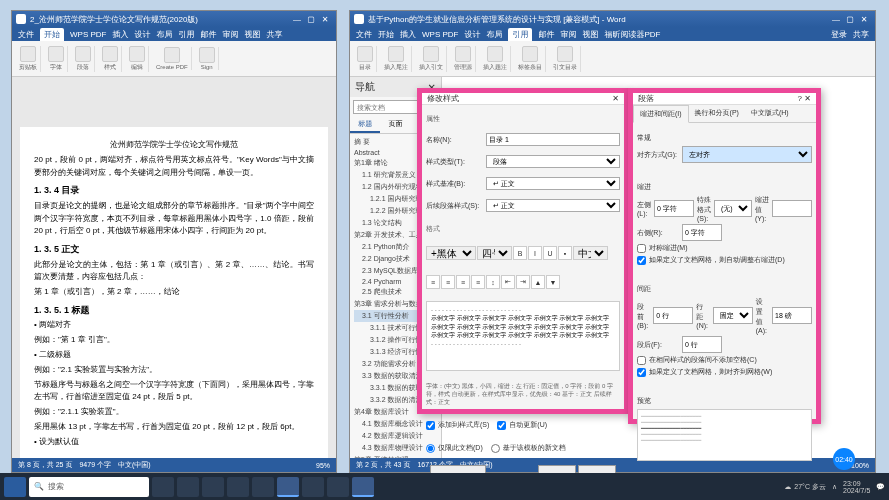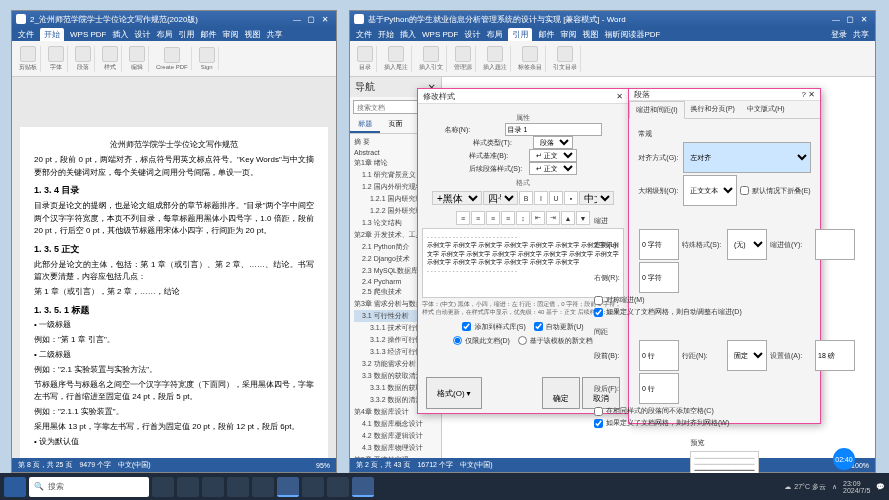--- a/index.html
+++ b/index.html
@@ -40,24 +40,24 @@
 .nav-tabs .nt.active { border-bottom:2px solid #2a5c9e; color:#2a5c9e; }
 .nav-list { flex:1; overflow:auto; padding:2px 4px; color:#444; }
 .nav-list .ni { padding:1px 0; white-space:nowrap; overflow:hidden; text-overflow:ellipsis; cursor:pointer; }
 .nav-list .ni.l2 { padding-left:8px; }
 .nav-list .ni.l3 { padding-left:16px; }
 .nav-list .ni.sel { background:#cde; }
 
 .doc-right { flex:1; background:#fff; }
 
 
-.dialog { position:absolute; background:#f4f4f4; border:1px solid #ec4899; box-shadow:2px 2px 8px rgba(0,0,0,.3); font-size:8px; color:#333; }
+.dialog { position:absolute; background:#f4f4f4; border:5px solid #ec4899; box-shadow:2px 2px 8px rgba(0,0,0,.3); font-size:8px; color:#333; }
 .dlg-style { left:417px; top:88px; width:212px; height:326px; display:flex; flex-direction:column; }
 .dlg-title { height:15px; background:#fff; border-bottom:1px solid #ddd; display:flex; align-items:center; padding:0 5px; justify-content:space-between; }
-.dlg-body { flex:1; padding:6px 4px; display:flex; flex-direction:column; gap:0;align-items:center; }
+.dlg-body { flex:1; padding:6px 4px; display:flex; flex-direction:column; gap:9px; }
 .frow { display:flex; align-items:center; gap:4px; }
 .frow label { width:56px; font-size:7px; }
 .frow input, .frow select { flex:1; height:13px; border:1px solid #aaa; font-size:7px; padding:0 2px; background:#fff; }
 .section-label { font-size:7px; color:#666; margin-top:3px; }
 .fmt-toolbar { display:flex; gap:1px; margin:3px 0; flex-wrap:wrap; }
 .fmt-toolbar .fb { width:14px; height:14px; border:1px solid #ccc; background:#fff; font-size:7px; display:flex; align-items:center; justify-content:center; cursor:pointer; }
 .fmt-toolbar select { height:14px; font-size:10px; border:1px solid #ccc; }
 .preview { border:1px solid #ccc; background:#fff; height:70px; padding:4px; font-size:6px; color:#888; overflow:hidden; line-height:1.4; }
 .preview .cur { color:#000; }
 .desc { font-size:6px; color:#666; line-height:1.3; margin:3px 0; }
@@ -68,21 +68,21 @@
 
 
 .dlg-para { left:628px; top:88px; width:193px; height:336px; display:flex; flex-direction:column; }
 .ptabs { display:flex; border-bottom:1px solid #ccc; font-size:7px; }
 .ptabs .pt { padding:3px 6px; cursor:pointer; }
 .ptabs .pt.active { border:1px solid #ccc; border-bottom:1px solid #f4f4f4; background:#f4f4f4; margin-bottom:-1px; }
 .pgroup { margin:4px 0; }
 .pgroup .pgtitle { font-size:7px; color:#333; margin-bottom:3px; }
 .prow { display:flex; align-items:center; gap:3px; margin:2px 0; }
 .prow label { font-size:7px; width:42px; }
-.prow select, .prow input { height:31px; border:1px solid #aaa; font-size:7px; padding:0 2px; background:#fff; }
+.prow select, .prow input { height:17px; border:1px solid #aaa; font-size:7px; padding:0 2px; background:#fff; }
 .prow .spin { width:40px; }
 .prow .wide { flex:1; }
 .chk { display:flex; align-items:center; gap:3px; font-size:7px; margin:2px 0; }
 .chk input { width:9px; height:9px; }
 .para-preview { border:1px solid #ccc; background:#fff; height:52px; margin:3px 0; font-size:5px; padding:3px; color:#bbb; line-height:1.2; }
 .para-preview .curp { color:#333; }
 .dlg-para .dlg-foot { gap:4px; }
 
 .taskbar { position:absolute; left:0; bottom:0; width:889px; height:27px; background:#1f2b3a; display:flex; align-items:center; padding:0 4px; gap:3px; }
 .taskbar .start { width:22px; height:20px; background:#2a5c9e; border-radius:2px; }
@@ -150,21 +150,21 @@
   <div class="doc-area-left">
     <div class="page-left">
       <p style="text-align:center">沧州师范学院学士学位论文写作规范</p>
       <p>20 pt，段前 0 pt，两端对齐，标点符号用英文标点符号。"Key Words"与中文摘要部分的关键词对应，每个关键词之间用分号间隔，单设一页。</p>
       <h4>1. 3. 4 目录</h4>
       <p>目录页是论文的提纲，也是论文组成部分的章节标题排序。"目录"两个字中间空两个汉字字符宽度，本页不列目录，每章标题用黑体小四号字，1.0 倍距，段前 20 pt，行后空 0 pt，其他级节标题用宋体小四字，行间距为 20 pt。</p>
       <h4>1. 3. 5 正文</h4>
       <p>此部分是论文的主体，包括：第 1 章（或引言）、第 2 章、……、结论。书写篇次要清楚，内容应包括几点：</p>
       <p>第 1 章（或引言），第 2 章，……，结论</p>
       <h4>1. 3. 5. 1 标题</h4>
-      <p>• <span>一级标题</span></p>
+      <p>• <span>两端对齐</span></p>
       <p>例如："第 1 章 引言"。</p>
       <p>• <span>二级标题</span></p>
       <p>例如："2.1 实验装置与实验方法"。</p>
       <p>节标题序号与标题名之间空一个汉字字符宽度（下面同），采用黑体四号，字靠左书写，行首缩进至固定值 24 pt，段后 5 pt。</p>
       <p>例如："2.1.1 实验装置"。</p>
       <p>采用黑体 13 pt，字靠左书写，行首为固定值 20 pt，段前 12 pt，段后 6pt。</p>
       <p>• <span>设为默认值</span></p>
 
     </div>
   </div>
@@ -371,28 +371,20 @@
     <div class="pt">换行和分页(P)</div>
     <div class="pt">中文版式(H)</div>
   </div>
   <div class="dlg-body">
     <div class="pgroup">
       <div class="pgtitle">常规</div>
       <div class="prow">
           <label>对齐方式(G):</label>
           <select class="wide" style="background:#cde6ff"><option>左对齐</option></select>
         </div>
-      <div class="prow">
-          <label>大纲级别(O):</label>
-          <select class="wide"><option>正文文本</option></select>
-          <label class="chk" style="width:auto">
-            <input type="checkbox" style="">
-            <span>默认情况下折叠(E)</span>
-          </label>
-        </div>
     </div>
     <div class="pgroup">
       <div class="pgtitle">缩进</div>
       <div class="prow">
         <label>左侧(L):</label>
           <input class="spin" value="0 字符" style="">
         <label>特殊格式(S):</label>
           <select class="spin"><option>(无)</option></select>
         <label>缩进值(Y):</label>
           <input class="spin" value="" style="">

